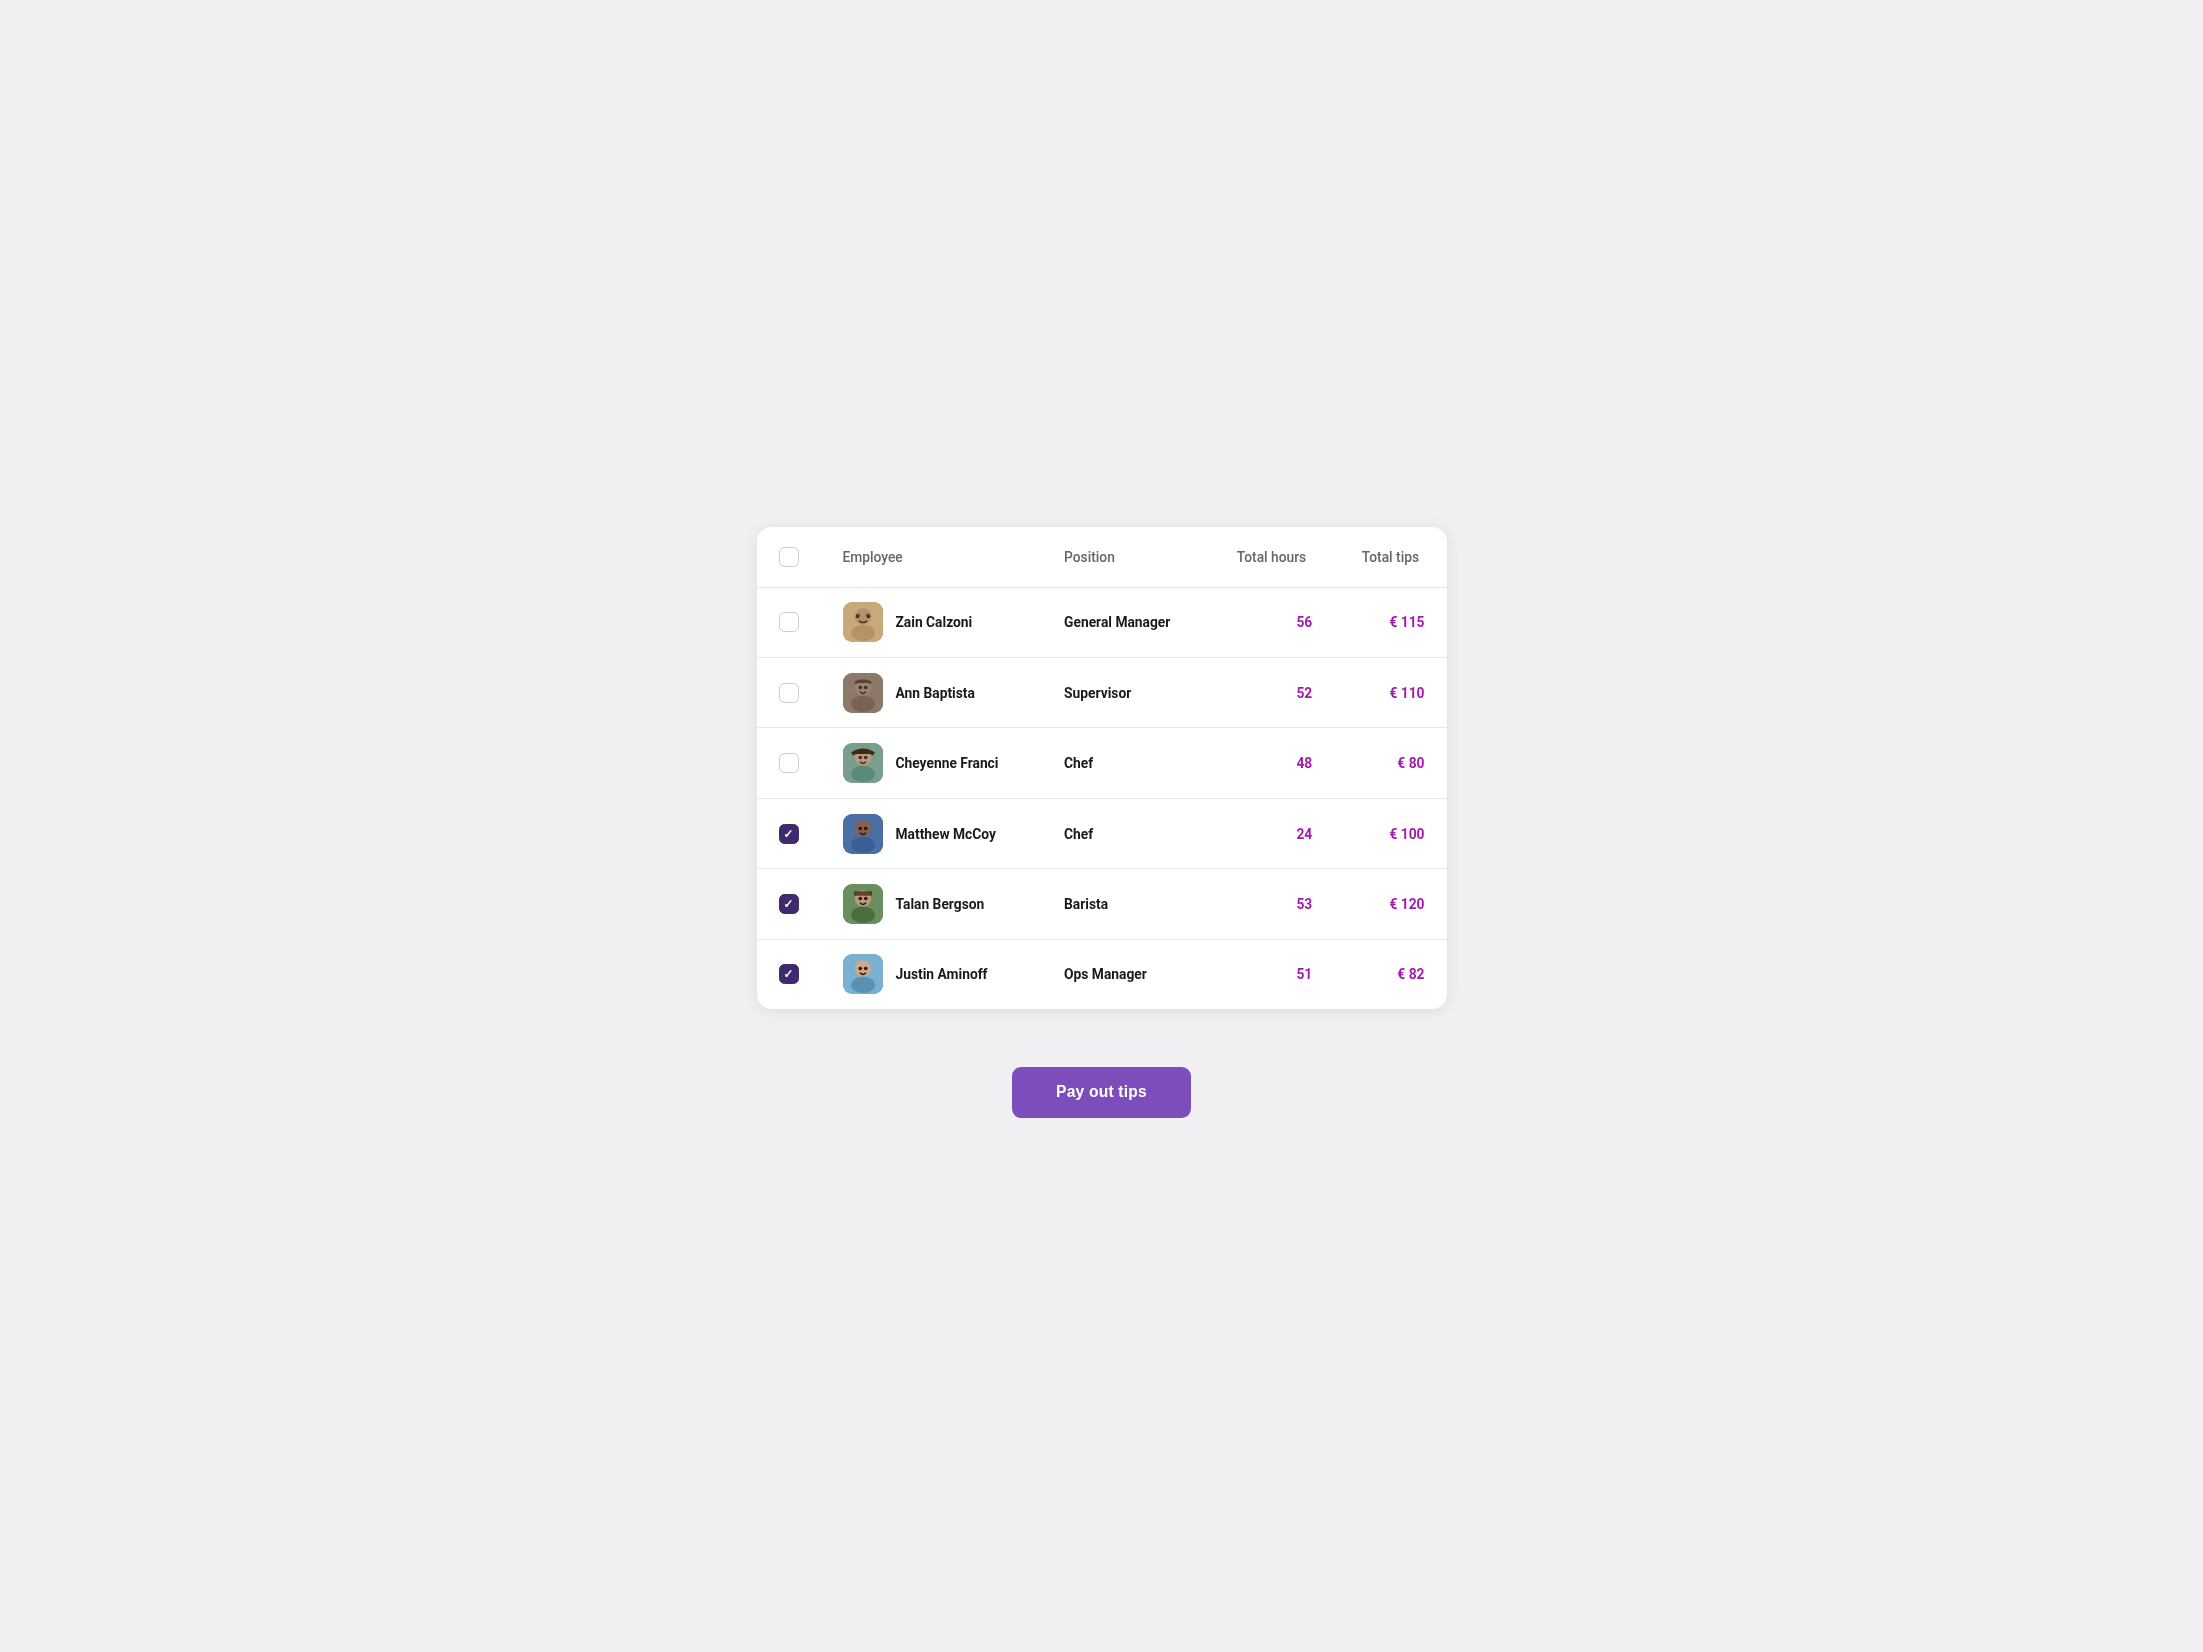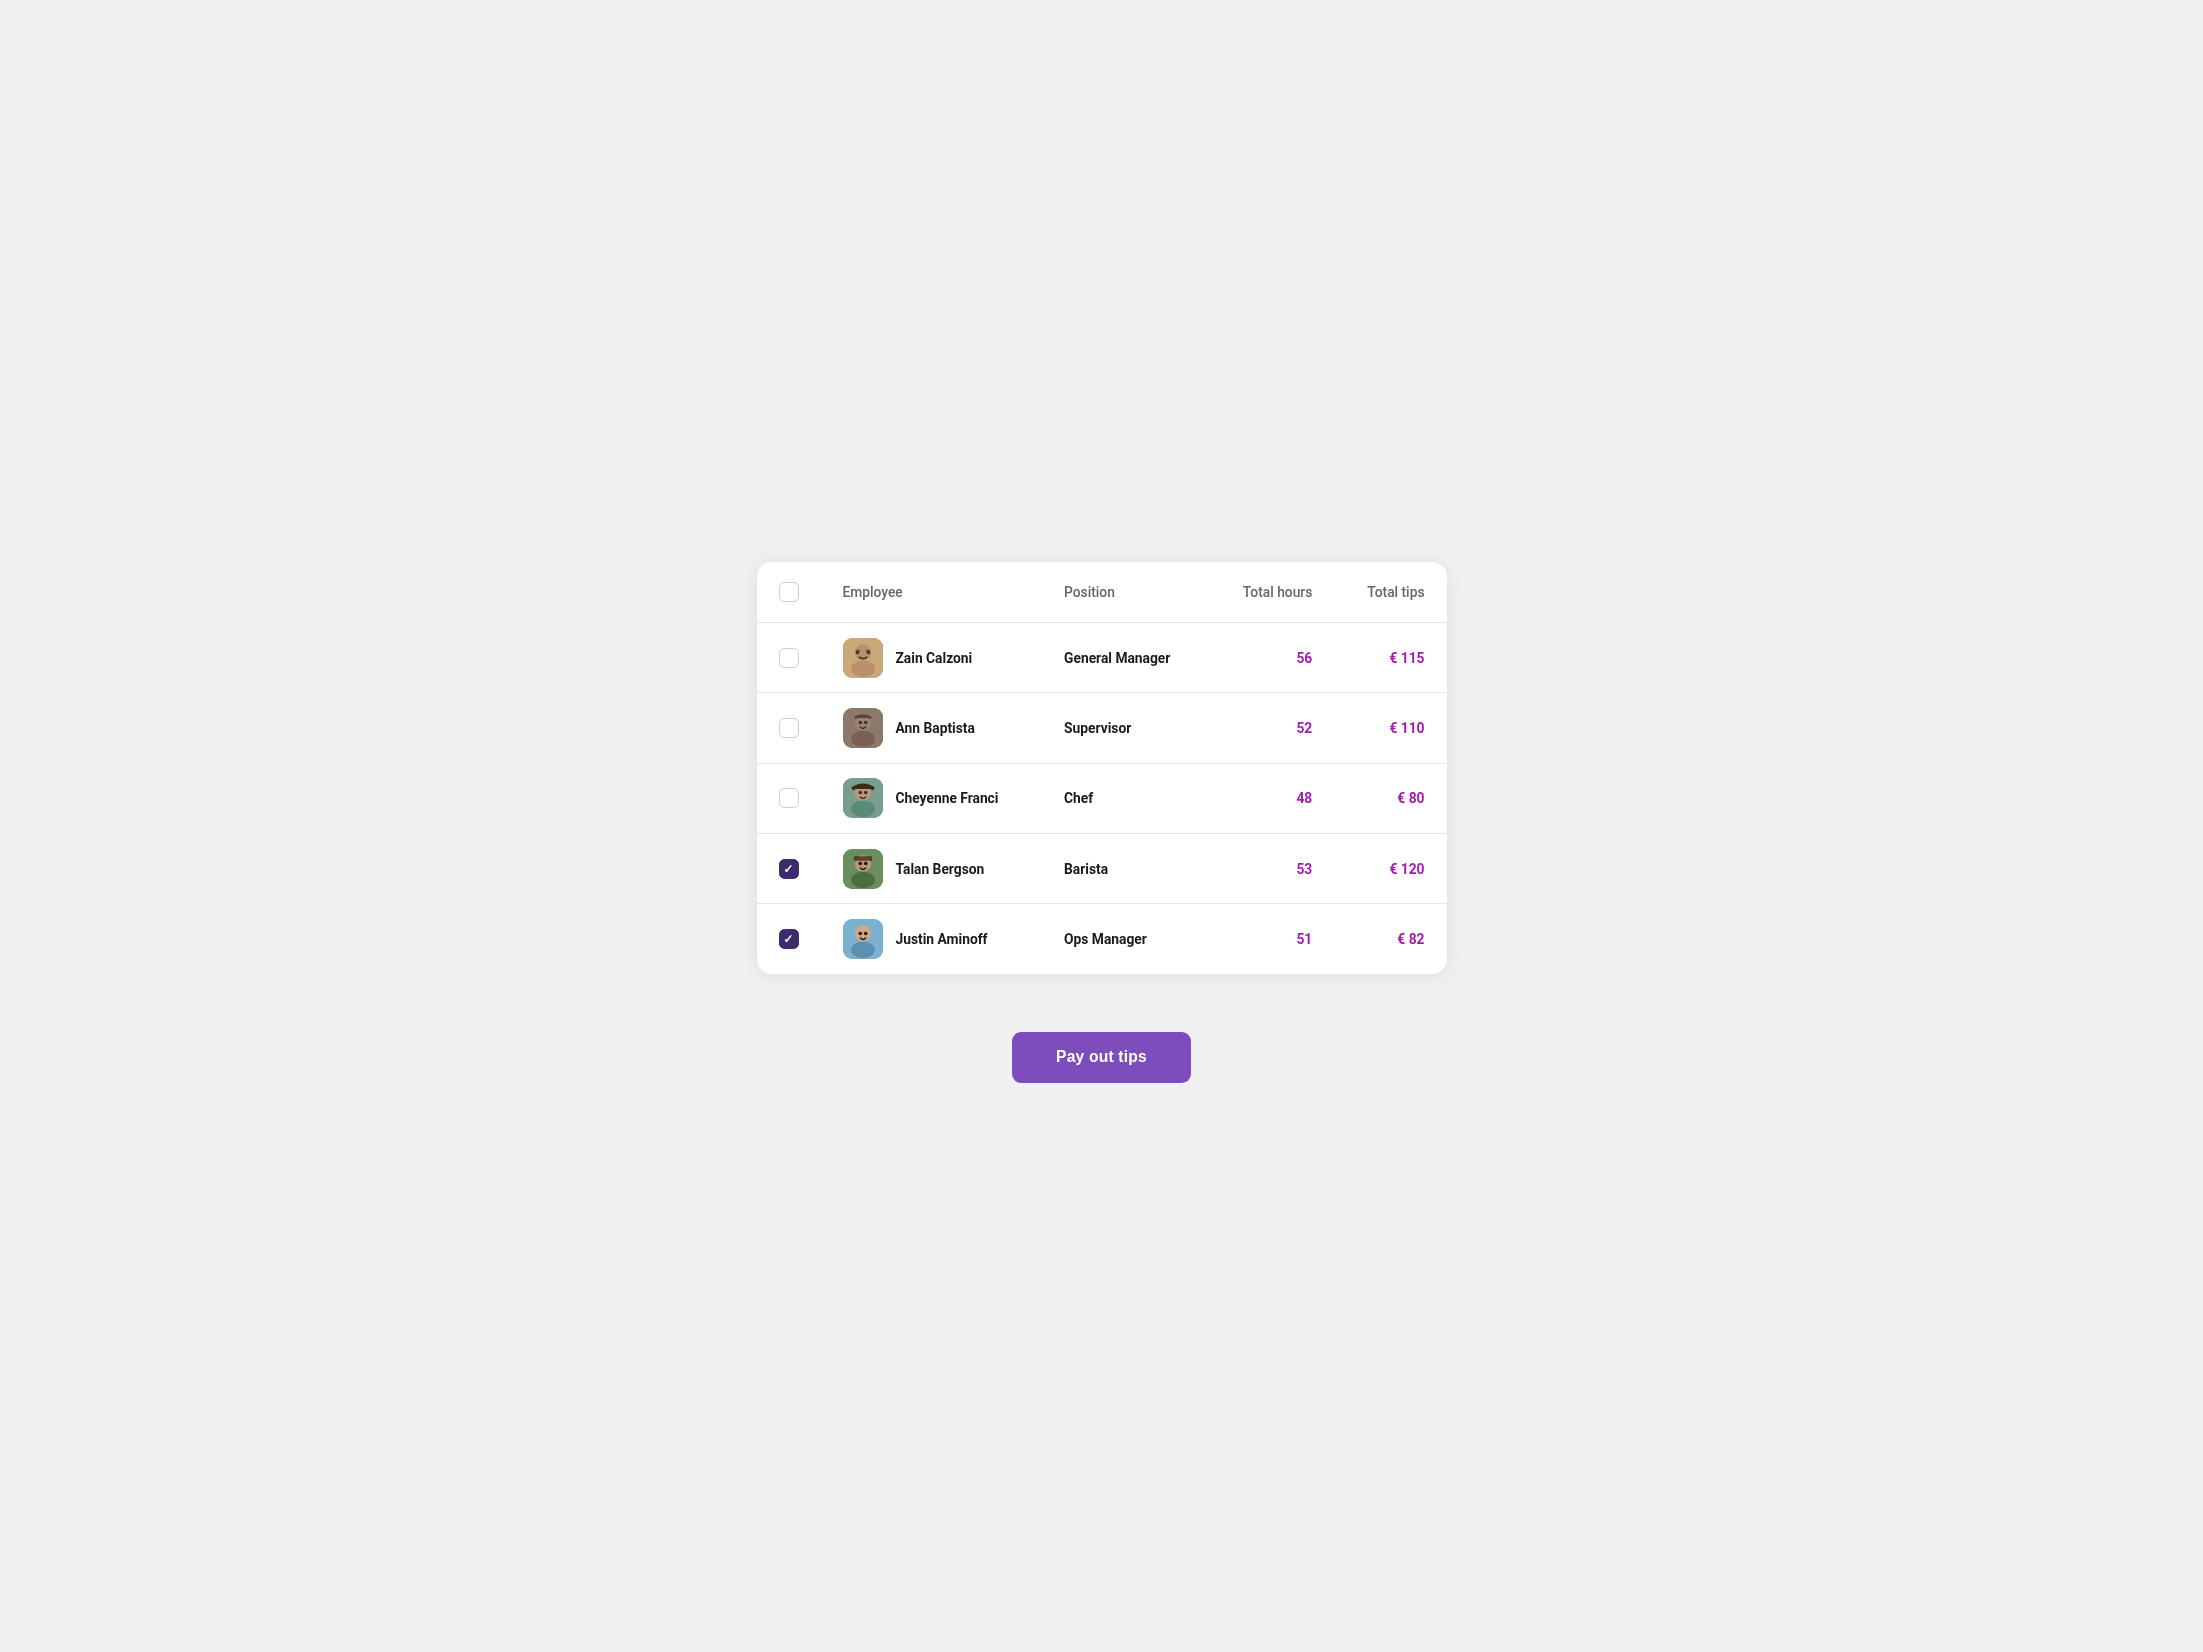--- a/index.html
+++ b/index.html
@@ -34,21 +34,21 @@
 
     th {
       padding: 20px 22px;
       text-align: left;
       font-size: 13.8px;
       font-weight: 500;
       color: #666;
     }
 
     th.num {
-      text-align: right;
+      text-align: center;
     }
 
     tbody tr {
       border-bottom: 0.9px solid #e8e8ea;
     }
 
     tbody tr:last-child {
       border-bottom: none;
     }
 
@@ -235,20 +235,43 @@
           <td>Chef</td>
           <td class="num">48</td>
           <td class="num">€ 80</td>
         </tr>
         <tr>
           <td>
             <div class="checkbox checked"></div>
           </td>
           <td>
             <div class="employee-cell">
+              <div class="avatar avatar-matthew">
+                <svg width="40" height="40" viewBox="0 0 44 44" xmlns="http://www.w3.org/2000/svg">
+        <rect width="44" height="44" rx="10" fill="#4a6fa5"></rect>
+        <circle cx="22" cy="16" r="9" fill="#8a6050"></circle>
+        <ellipse cx="22" cy="34" rx="13" ry="9" fill="#3a5f95"></ellipse>
+        <circle cx="19" cy="16" r="2" fill="#1a1a1a"></circle>
+        <circle cx="25" cy="16" r="2" fill="#1a1a1a"></circle>
+        <path d="M19 21 Q22 24 25 21" stroke="#1a1a1a" stroke-width="1.5" fill="none" stroke-linecap="round"></path>
+      </svg>
+              </div>
+              <span class="employee-name">Matthew McCoy</span>
+            </div>
+          </td>
+          <td>Chef</td>
+          <td class="num">24</td>
+          <td class="num">€ 100</td>
+        </tr>
+        <tr>
+          <td>
+            <div class="checkbox checked"></div>
+          </td>
+          <td>
+            <div class="employee-cell">
               <div class="avatar avatar-talan">
                 <svg width="40" height="40" viewBox="0 0 44 44" xmlns="http://www.w3.org/2000/svg">
         <rect width="44" height="44" rx="10" fill="#6b8e5e"></rect>
         <circle cx="22" cy="16" r="9" fill="#c09878"></circle>
         <ellipse cx="22" cy="34" rx="13" ry="9" fill="#4b6e3e"></ellipse>
         <circle cx="19" cy="16" r="2" fill="#1a1a1a"></circle>
         <circle cx="25" cy="16" r="2" fill="#1a1a1a"></circle>
         <path d="M19 21 Q22 24 25 21" stroke="#1a1a1a" stroke-width="1.5" fill="none" stroke-linecap="round"></path>
         <rect x="12" y="8" width="20" height="5" rx="1" fill="#3a2010" opacity="0.7"></rect>
       </svg>

